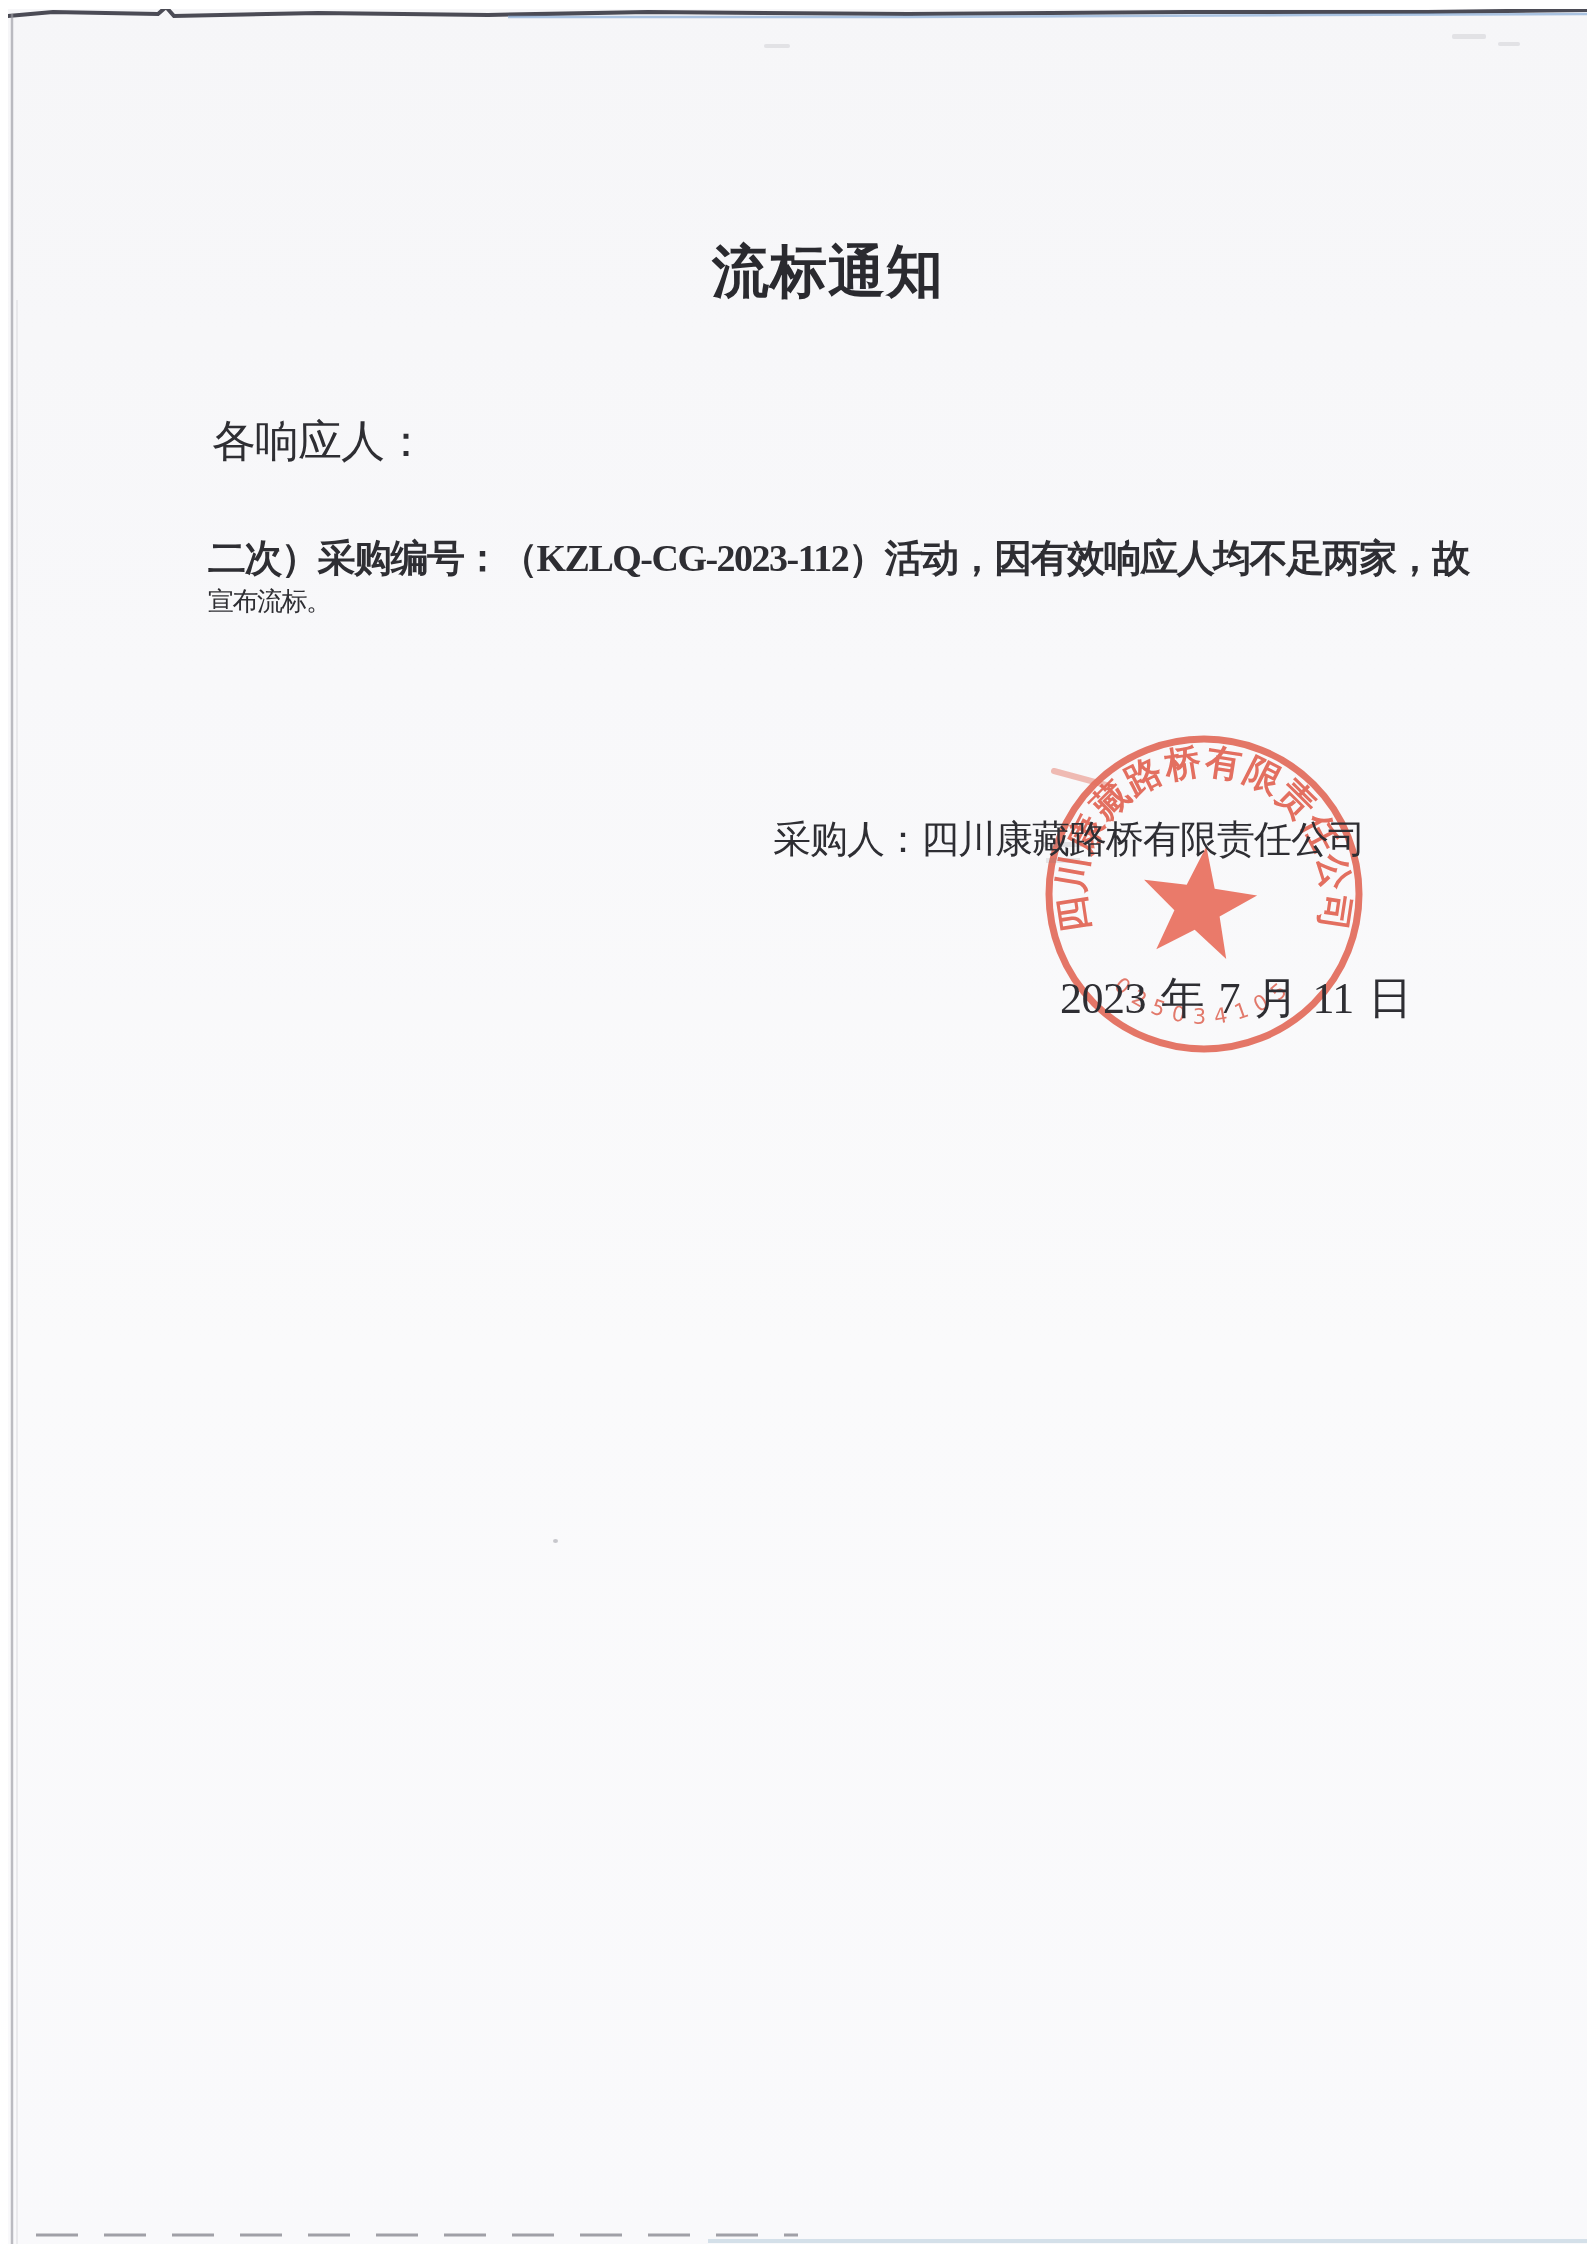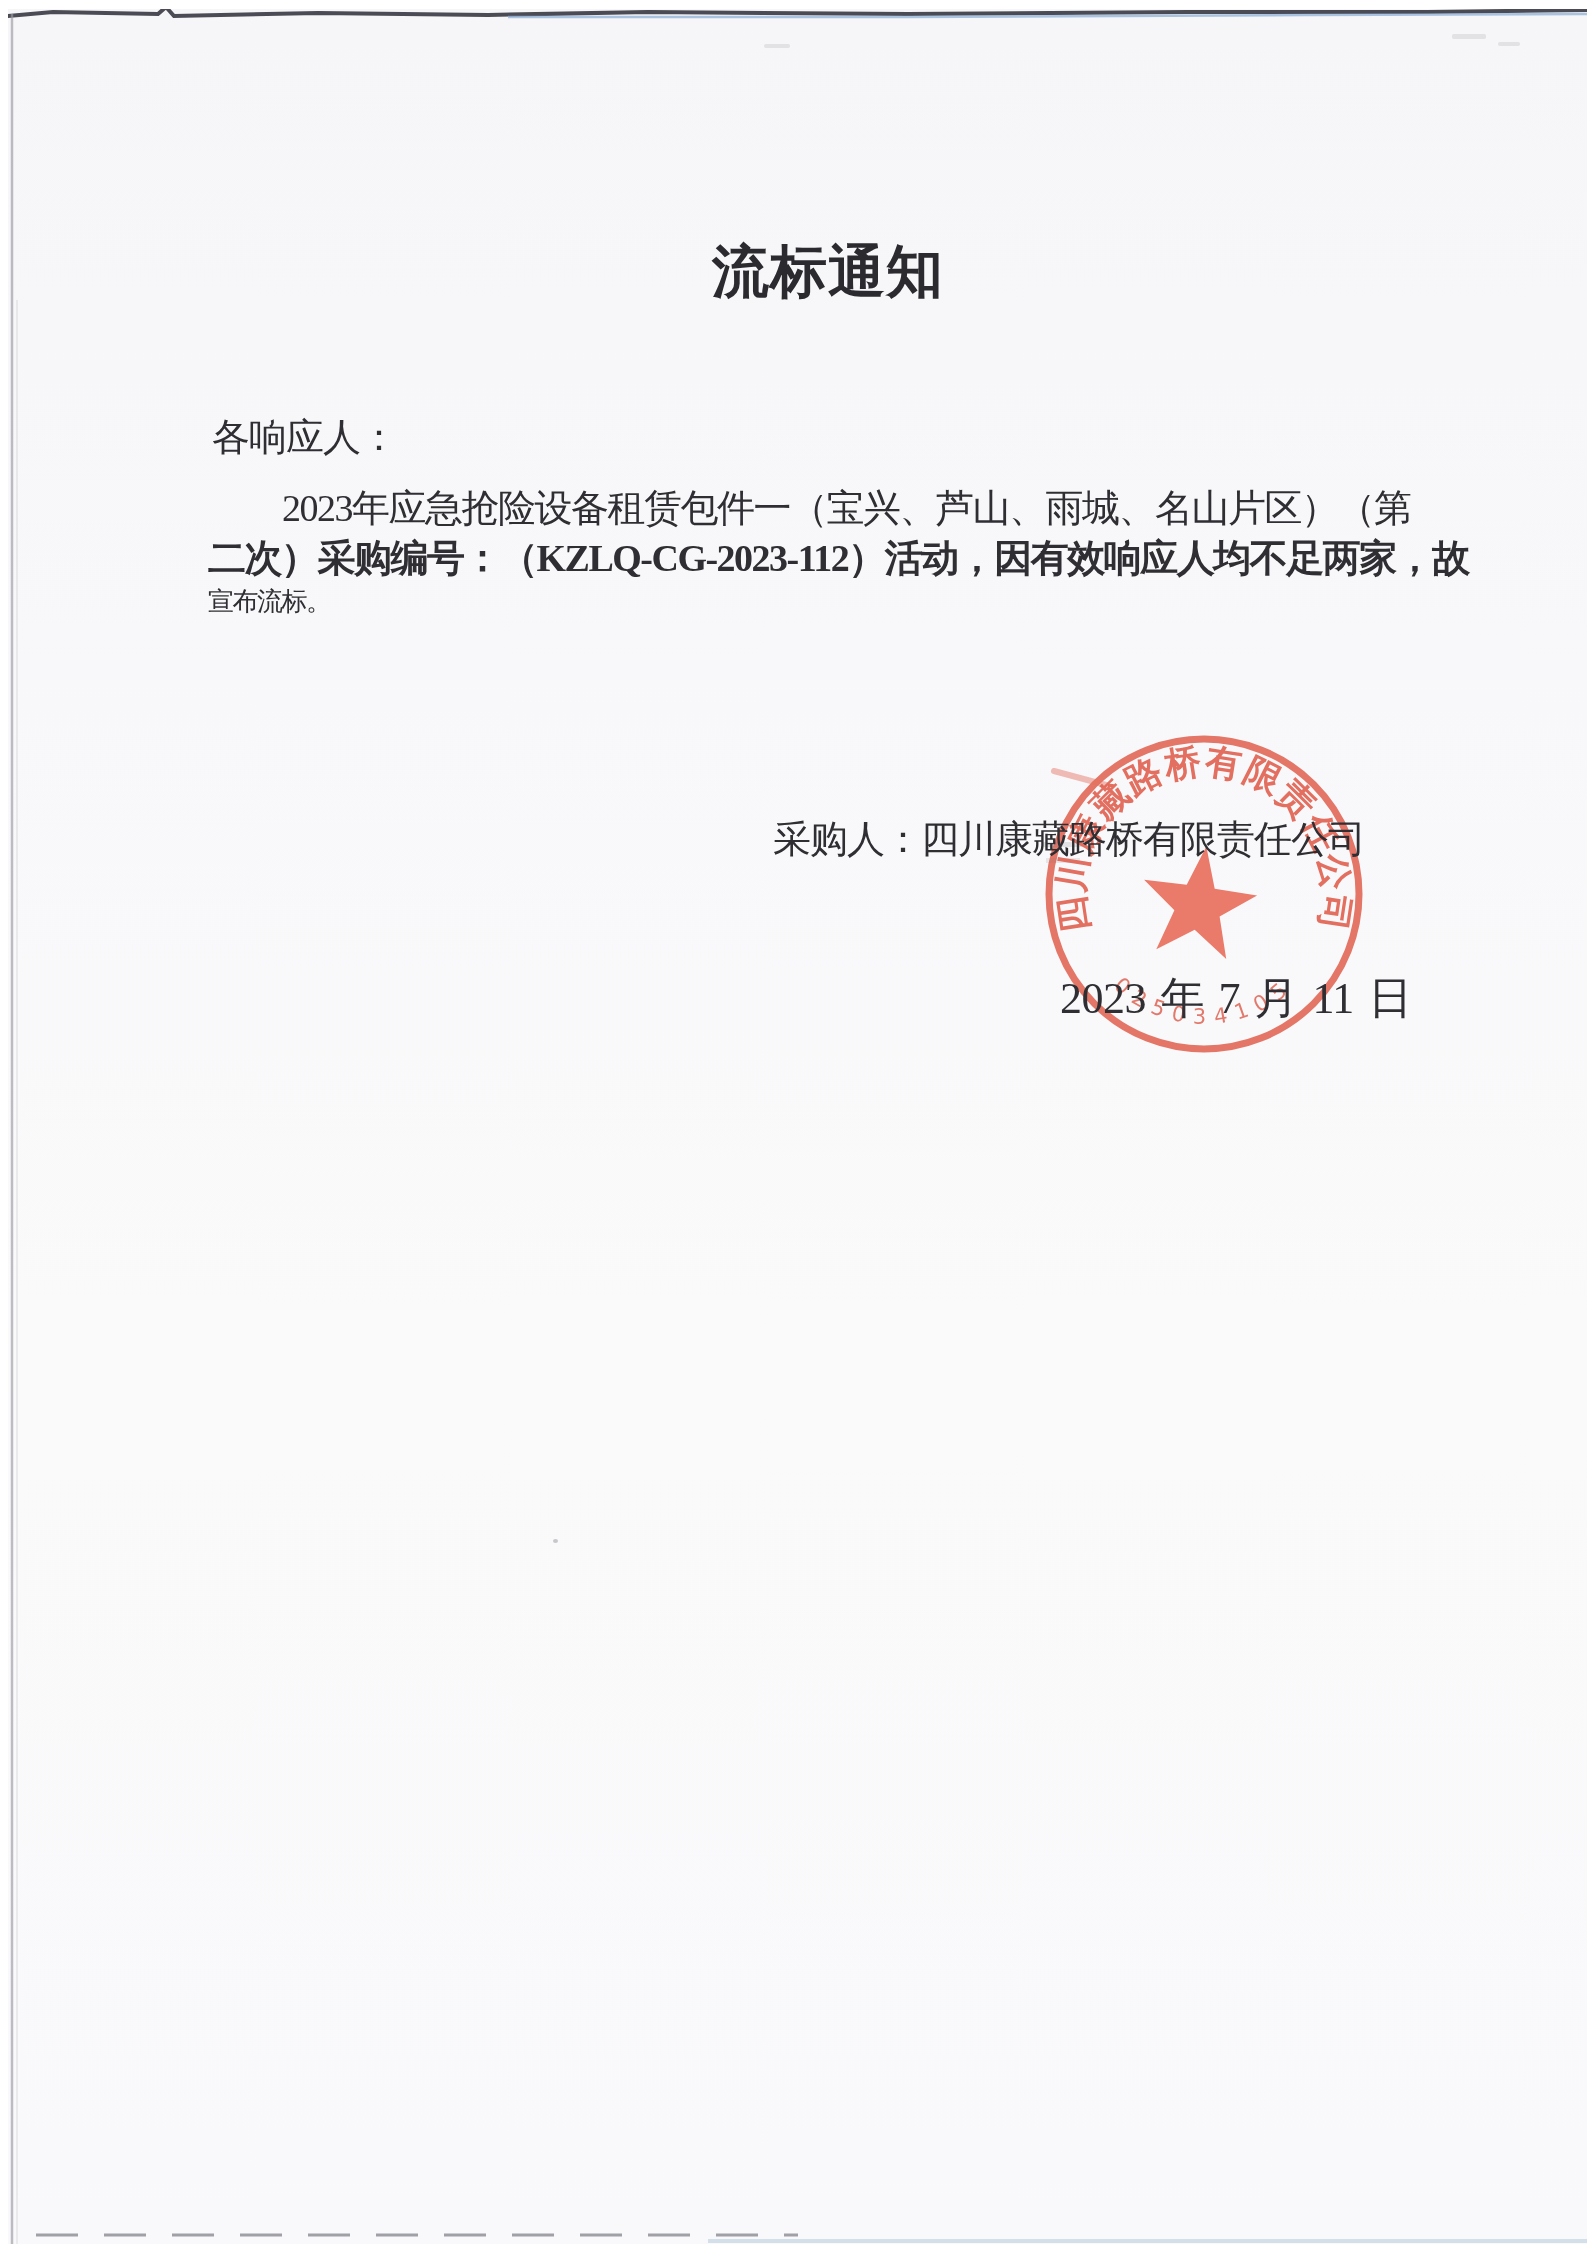--- a/index.html
+++ b/index.html
@@ -19,21 +19,21 @@
   .speck{position:absolute;width:5px;height:4px;border-radius:50%;background:#8a8a92;opacity:.45;}
   .ghost-dash{position:absolute;background:#9a9aa4;opacity:.22;border-radius:2px;}
 
   
   .doc-text{position:absolute;color:#2e2e33;white-space:nowrap;z-index:3;}
   .title{
     left:704px;top:234px;
     font-size:57px;font-weight:bold;letter-spacing:1px;
     color:#2a2a2f;
   }
-  .salutation{left:204px;top:412px;font-size:38px;letter-spacing:-1px;}
+  .salutation{left:204px;top:412px;font-size:44px;letter-spacing:-1px;}
   .line1{left:274px;top:483px;font-size:38px;letter-spacing:-1.5px;}
   .line2{left:200px;top:533px;font-size:38px;letter-spacing:-1.5px;font-weight:bold;}
   .line3{left:200px;top:584px;font-size:26px;letter-spacing:-1.5px;text-align:right;}
   .purchaser{left:765px;top:798px;font-size:38px;letter-spacing:-1px;margin-top:16px;}
   .dateline{left:1052px;top:969px;font-size:44px;letter-spacing:-0.5px;word-spacing:4px;}
 
   
   .seal{
     position:absolute;left:1026px;top:724px;width:340px;height:340px;
     z-index:2;opacity:.9;
@@ -72,21 +72,20 @@
 
   <div class="ghost-dash" style="left:756px;top:44px;width:26px;height:4px;"></div>
   <div class="ghost-dash" style="left:1444px;top:34px;width:34px;height:5px;"></div>
   <div class="ghost-dash" style="left:1490px;top:42px;width:22px;height:4px;"></div>
   <div class="speck" style="left:545px;top:1539px;"></div>
 
   <div class="doc-text title">流标通知</div>
 
   <div class="doc-text salutation">各响应人：</div>
 
-  <div class="doc-text line1">2023年应急抢险设备租赁包件一（宝兴、芦山、雨城、名山片区）（第</div>
   <div class="doc-text line2">二次）采购编号：（KZLQ-CG-2023-112）活动，因有效响应人均不足两家，故</div>
   <div class="doc-text line3">宣布流标。</div>
 
   <div class="doc-text purchaser">采购人：四川康藏路桥有限责任公司</div>
 
   <div class="doc-text dateline">2023 年 7 月 11 日</div>
 
   <svg class="seal" viewBox="0 0 340 340">
     <g transform="translate(170,170)">
 

